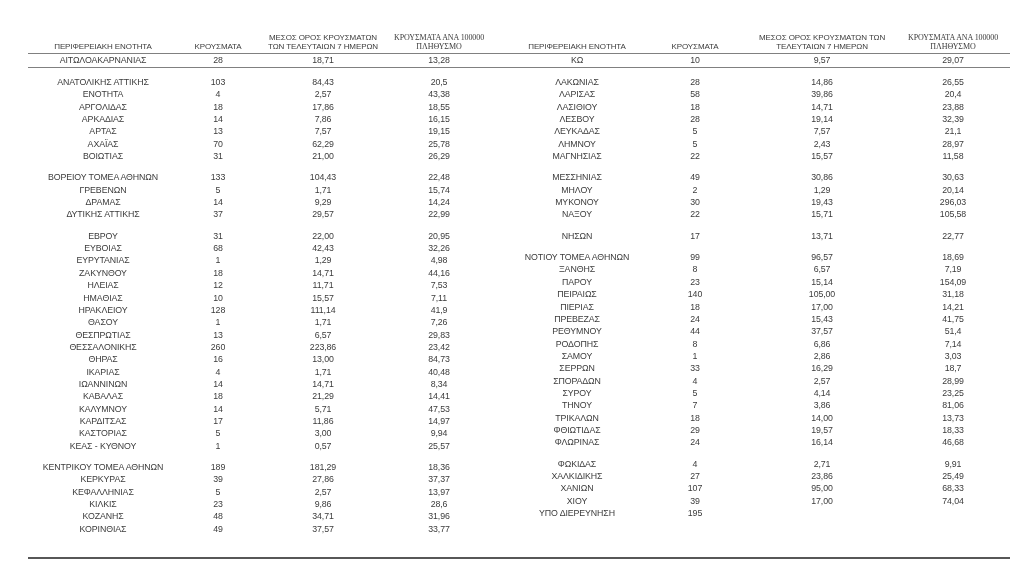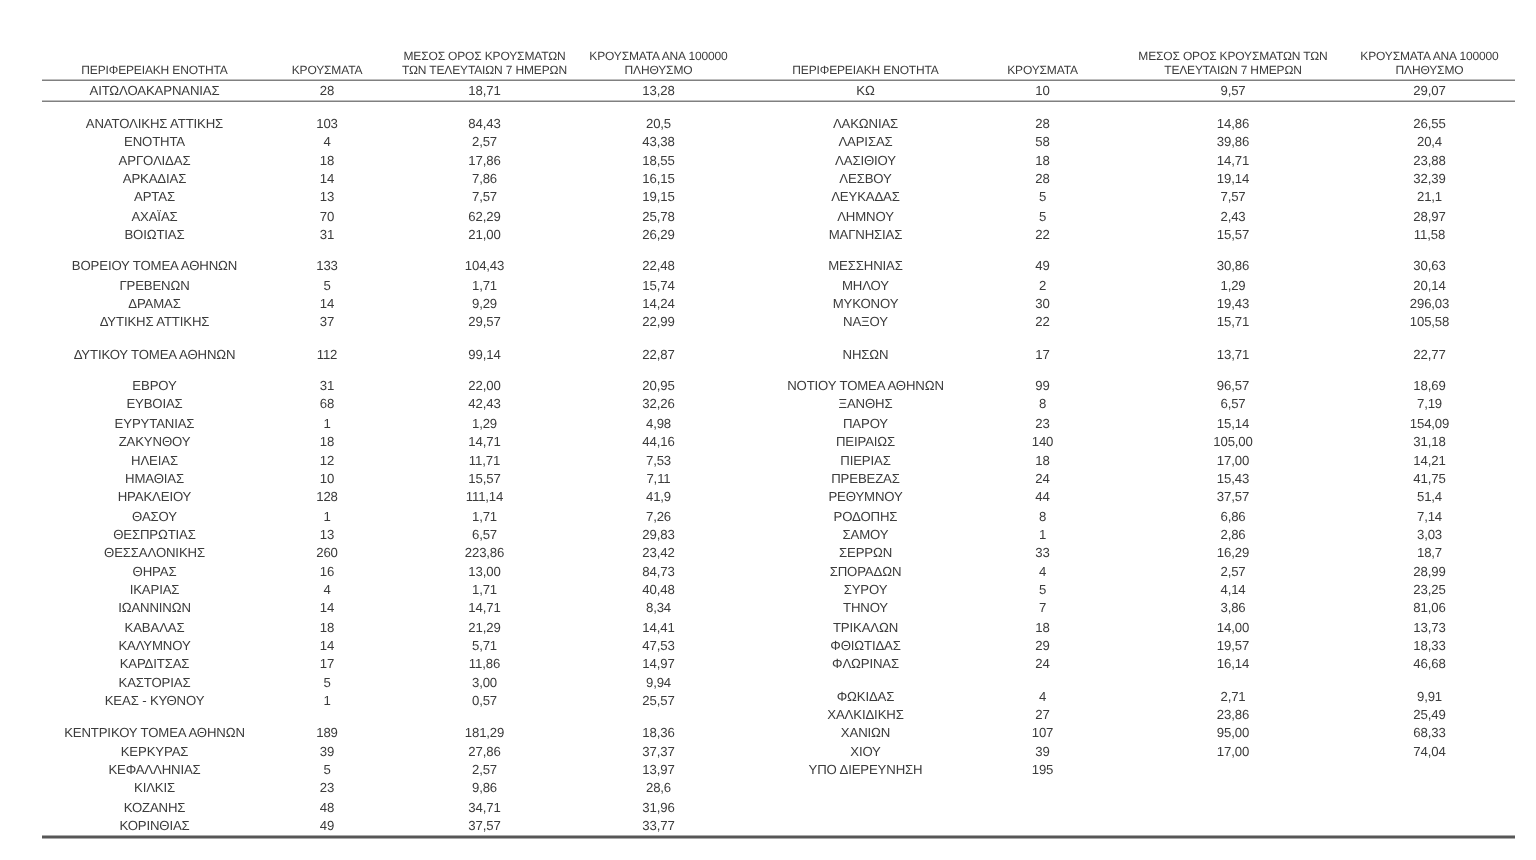--- a/index.html
+++ b/index.html
@@ -36,21 +36,21 @@
   .group-first .row { line-height: 14px; align-items: center; }
   .left  .col0 { width: 150px; }
   .left  .col1 { width: 80px;  }
   .left  .col2 { width: 130px; }
   .left  .col3 { width: 102px; }
   .right .col0 { width: 130px; }
   .right .col1 { width: 106px; }
   .right .col2 { width: 148px; }
   .right .col3 { width: 114px; }
   .th.col2 { padding-left: 8px; padding-right: 8px; text-align: center; }
-  .th.col3 { padding-left: 2px; padding-right: 2px; }
+  .th.col3 { padding-left: 2px; padding-right: 2px; font-family: Liberation Serif, serif; }
 </style>
 </head>
 <body>
 
 <div class="page">
   <div class="tablewrap">
     <div class="rule rule-header"></div>
     <div class="rule rule-first"></div>
 
     <div class="half left">
@@ -134,28 +134,20 @@
             </div>
             <div class="row">
               <div class="cell col0">ΔΥΤΙΚΗΣ ΑΤΤΙΚΗΣ</div>
               <div class="cell col1">37</div>
               <div class="cell col2">29,57</div>
               <div class="cell col3">22,99</div>
             </div>
           </div>
           <div class="group">
             <div class="row">
-              <div class="cell col0">ΔΥΤΙΚΟΥ ΤΟΜΕΑ ΑΘΗΝΩΝ</div>
-              <div class="cell col1">112</div>
-              <div class="cell col2">99,14</div>
-              <div class="cell col3">22,87</div>
-            </div>
-          </div>
-          <div class="group">
-            <div class="row">
               <div class="cell col0">ΕΒΡΟΥ</div>
               <div class="cell col1">31</div>
               <div class="cell col2">22,00</div>
               <div class="cell col3">20,95</div>
             </div>
             <div class="row">
               <div class="cell col0">ΕΥΒΟΙΑΣ</div>
               <div class="cell col1">68</div>
               <div class="cell col2">42,43</div>
               <div class="cell col3">32,26</div>

